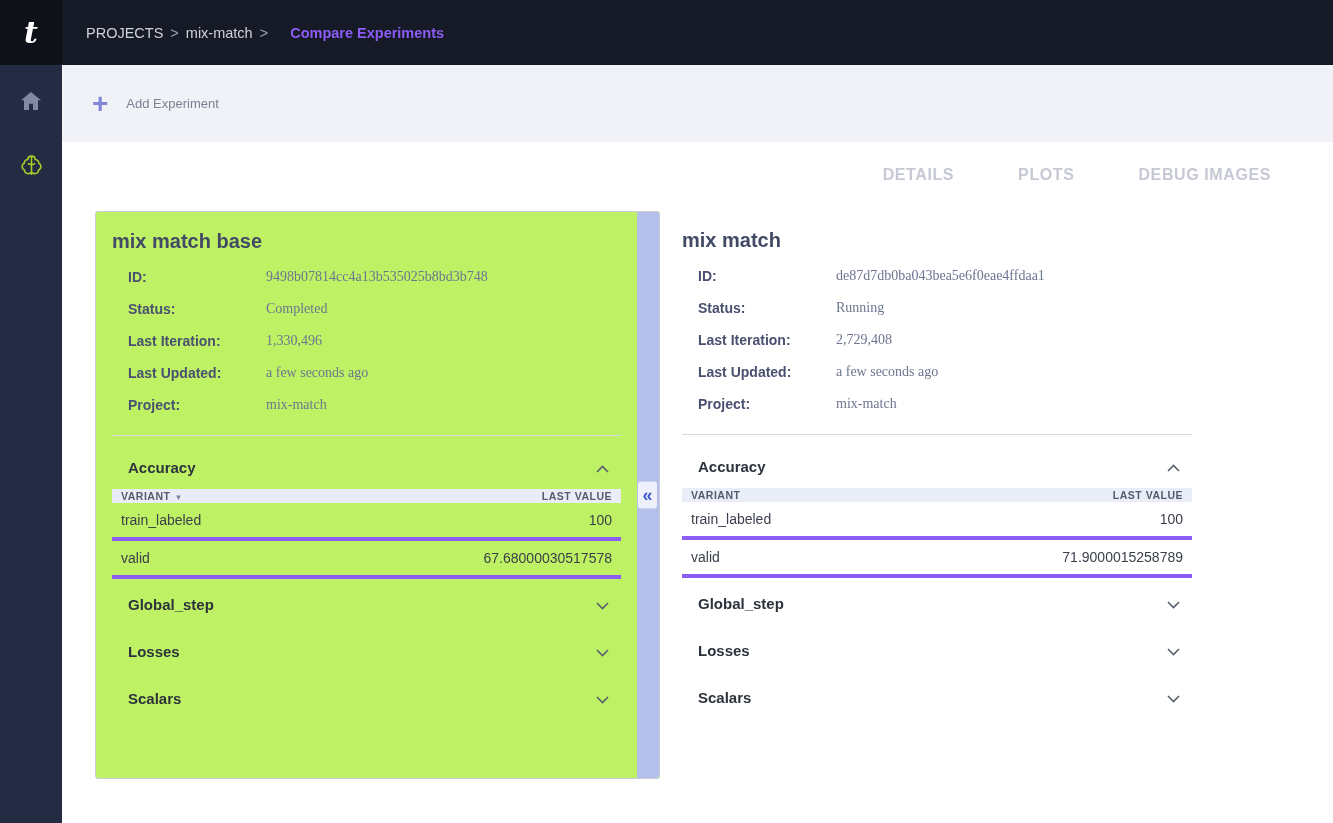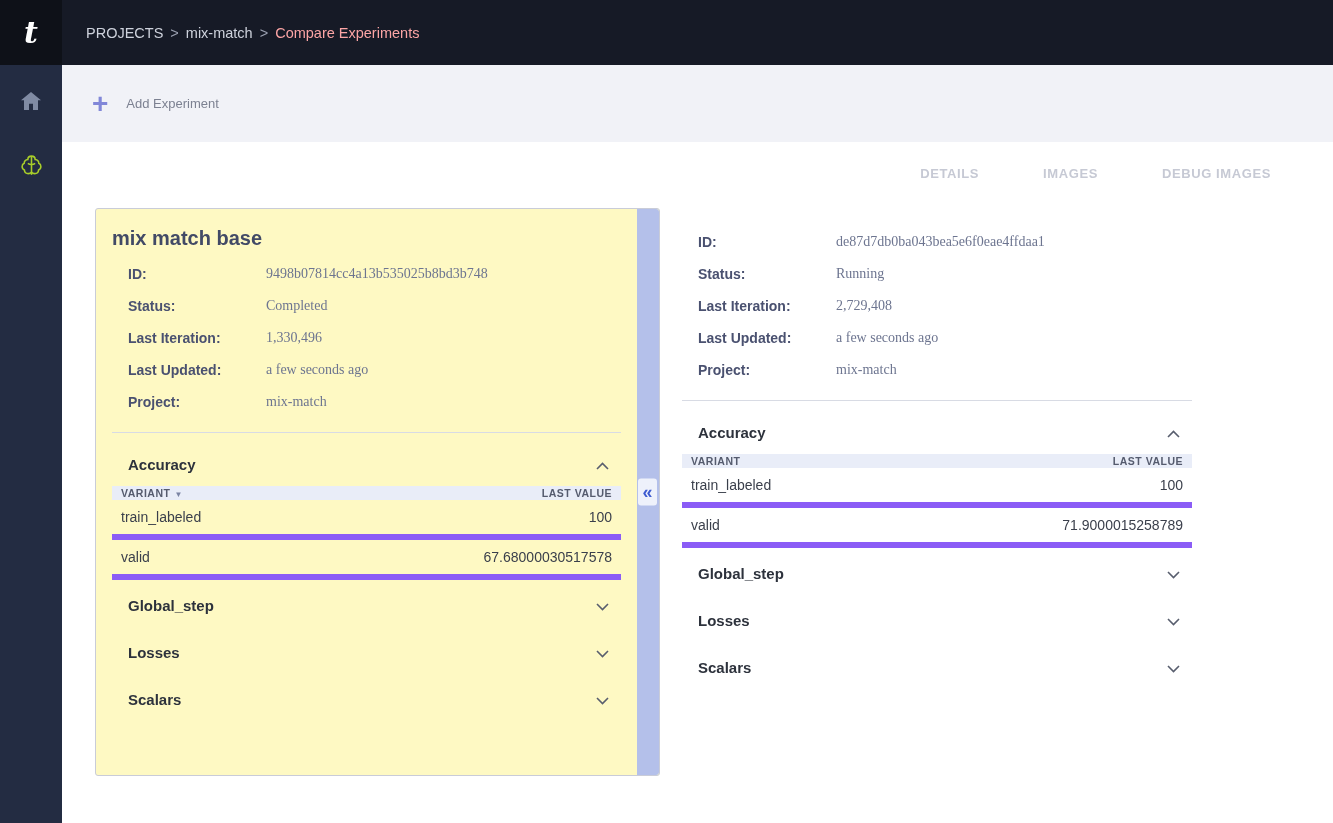--- a/index.html
+++ b/index.html
@@ -9,41 +9,41 @@
     background:#ffffff; font-family:"Liberation Sans", sans-serif;
   }
 
   
   .topbar { position:absolute; top:0; left:0; right:0; height:65px; background:#161a26; display:flex; align-items:center; z-index:10; }
   .logo-box { width:62px; height:65px; background:#0e1118; display:flex; align-items:center; justify-content:center; flex:0 0 62px; cursor:pointer; }
   .logo-t { color:#ffffff; font-family:"DejaVu Serif", serif; font-style:italic; font-weight:700; font-size:30px; }
   .breadcrumb { margin-left:24px; font-size:14.5px; color:#ced2dc; display:flex; align-items:center; }
   .breadcrumb .crumb { cursor:pointer; }
   .breadcrumb .sep { margin:0 7px; color:#9aa0b0; }
-  .breadcrumb .current { color:#fca5a5; font-weight:400; cursor:default; }
+  .breadcrumb .current { color:#8b5cf6; font-weight:700; cursor:default;margin-left:15px; }
 
   
   .sidebar { position:absolute; top:65px; left:0; bottom:0; width:62px; background:#232c42; display:flex; flex-direction:column; align-items:center; padding-top:16px; }
   .side-item { width:44px; height:44px; margin-bottom:20px; display:flex; align-items:center; justify-content:center; cursor:pointer; }
 
   
   .main { position:absolute; top:65px; left:62px; right:0; bottom:0; background:#ffffff; overflow:hidden; }
   .toolbar { height:77px; background:#f1f2f7; display:flex; align-items:center; padding-left:30px; }
   .plus-icon { color:#8187d8; font-size:28px; font-weight:700; line-height:26px; }
   .add-label { margin-left:18px; font-size:13px; color:#7c8191; cursor:pointer; }
 
   
   .tabs { display:flex; justify-content:flex-end; padding-right:50px; gap:40px; background:#ffffff; }
-  .tab { border-top:6px solid transparent; padding:18px 12px 13px; font-size:13px; font-weight:700; letter-spacing:.6px; color:#c6c9d4; cursor:pointer; white-space:nowrap; }
+  .tab { border-top:6px solid transparent; padding:18px 12px 13px; font-size:16px; font-weight:700; letter-spacing:.6px; color:#c6c9d4; cursor:pointer; white-space:nowrap; }
   .tab.active { color:#4353d9; border-top-color:#4353d9; }
 
   
   .cards { display:flex; align-items:flex-start; padding:14px 0 0 33px; gap:20px; }
   .card { font-size:14px; }
-  .card-left { position:relative; width:565px; min-height:568px; background:#fef9c3; border:1px solid #c9ccd8; border-radius:3px; }
+  .card-left { position:relative; width:565px; min-height:568px; background:#bef264; border:1px solid #c9ccd8; border-radius:3px; }
   .card-left .inner { margin-right:22px; padding:10px 16px 16px; }
   .strip { position:absolute; top:0; right:0; bottom:0; width:22px; background:#b4c0ea; border-radius:0 3px 3px 0; cursor:col-resize; }
   .collapse-btn { position:absolute; top:50%; left:1px; transform:translateY(-50%); width:19px; height:27px; background:#eef1fb; border:none; border-radius:3px; color:#3d5bd0; font-size:18px; font-weight:700; line-height:25px; padding:0; cursor:pointer; font-family:"Liberation Sans", sans-serif; }
   .card-right { width:512px; padding:10px 0 0 2px; }
 
   .card-title { margin:8px 0 0; font-size:20px; font-weight:700; color:#424a66; }
 
   .info { margin-top:16px; padding-left:16px; }
   .info-row { display:flex; margin-bottom:16px; font-size:14px; }
   .info-label { width:138px; font-weight:700; color:#4a5170; flex:0 0 138px; }
@@ -51,21 +51,21 @@
 
   .divider { border:none; border-top:1px solid #d8dbe4; margin:22px 0 6px; }
 
   .section-header { display:flex; align-items:center; justify-content:space-between; padding:17px 12px 13px 16px; cursor:pointer; }
   .section-name { font-size:15px; font-weight:700; color:#2d323c; }
   .chev { display:block; }
 
   .metric-table { width:100%; border-collapse:collapse; font-size:14px; }
   .metric-table th { background:#e9edf8; font-size:10.5px; font-weight:700; color:#555b6e; letter-spacing:.5px; text-align:left; padding:1px 9px; cursor:pointer; }
   .metric-table th.right { text-align:right; cursor:default; }
-  .metric-table td { padding:9px 9px; color:#3a3f4b; border-bottom:6px solid #8b5cf6; }
+  .metric-table td { padding:9px 9px; color:#3a3f4b; border-bottom:4px solid #8b5cf6; }
   .metric-table td.right { text-align:right; }
   .sort-caret { font-size:8px; color:#7b84a3; margin-left:4px; vertical-align:middle; }
 </style>
 </head>
 <body>
 
 <div class="topbar">
   <div class="logo-box">
     <span class="logo-t">t</span>
   </div>
@@ -99,21 +99,21 @@
 
 <div class="main">
 
   <div class="toolbar">
     <span class="plus-icon">+</span>
     <span class="add-label">Add Experiment</span>
   </div>
 
   <div class="tabs">
     <div class="tab">DETAILS</div>
-    <div class="tab">IMAGES</div>
+    <div class="tab">PLOTS</div>
     <div class="tab">DEBUG IMAGES</div>
   </div>
 
   <div class="cards">
 
     <div class="card card-left">
       <div class="inner">
         <h2 class="card-title">mix match base</h2>
 
         <div class="info">
@@ -201,20 +201,21 @@
           </div>
         </div>
       </div>
 
       <div class="strip">
         <button class="collapse-btn">«</button>
       </div>
     </div>
 
     <div class="card card-right">
+      <h2 class="card-title">mix match</h2>
 
       <div class="info">
         <div class="info-row">
           <span class="info-label">ID:</span>
           <span class="info-value">de87d7db0ba043bea5e6f0eae4ffdaa1</span>
         </div>
         <div class="info-row">
           <span class="info-label">Status:</span>
           <span class="info-value">Running</span>
         </div>

